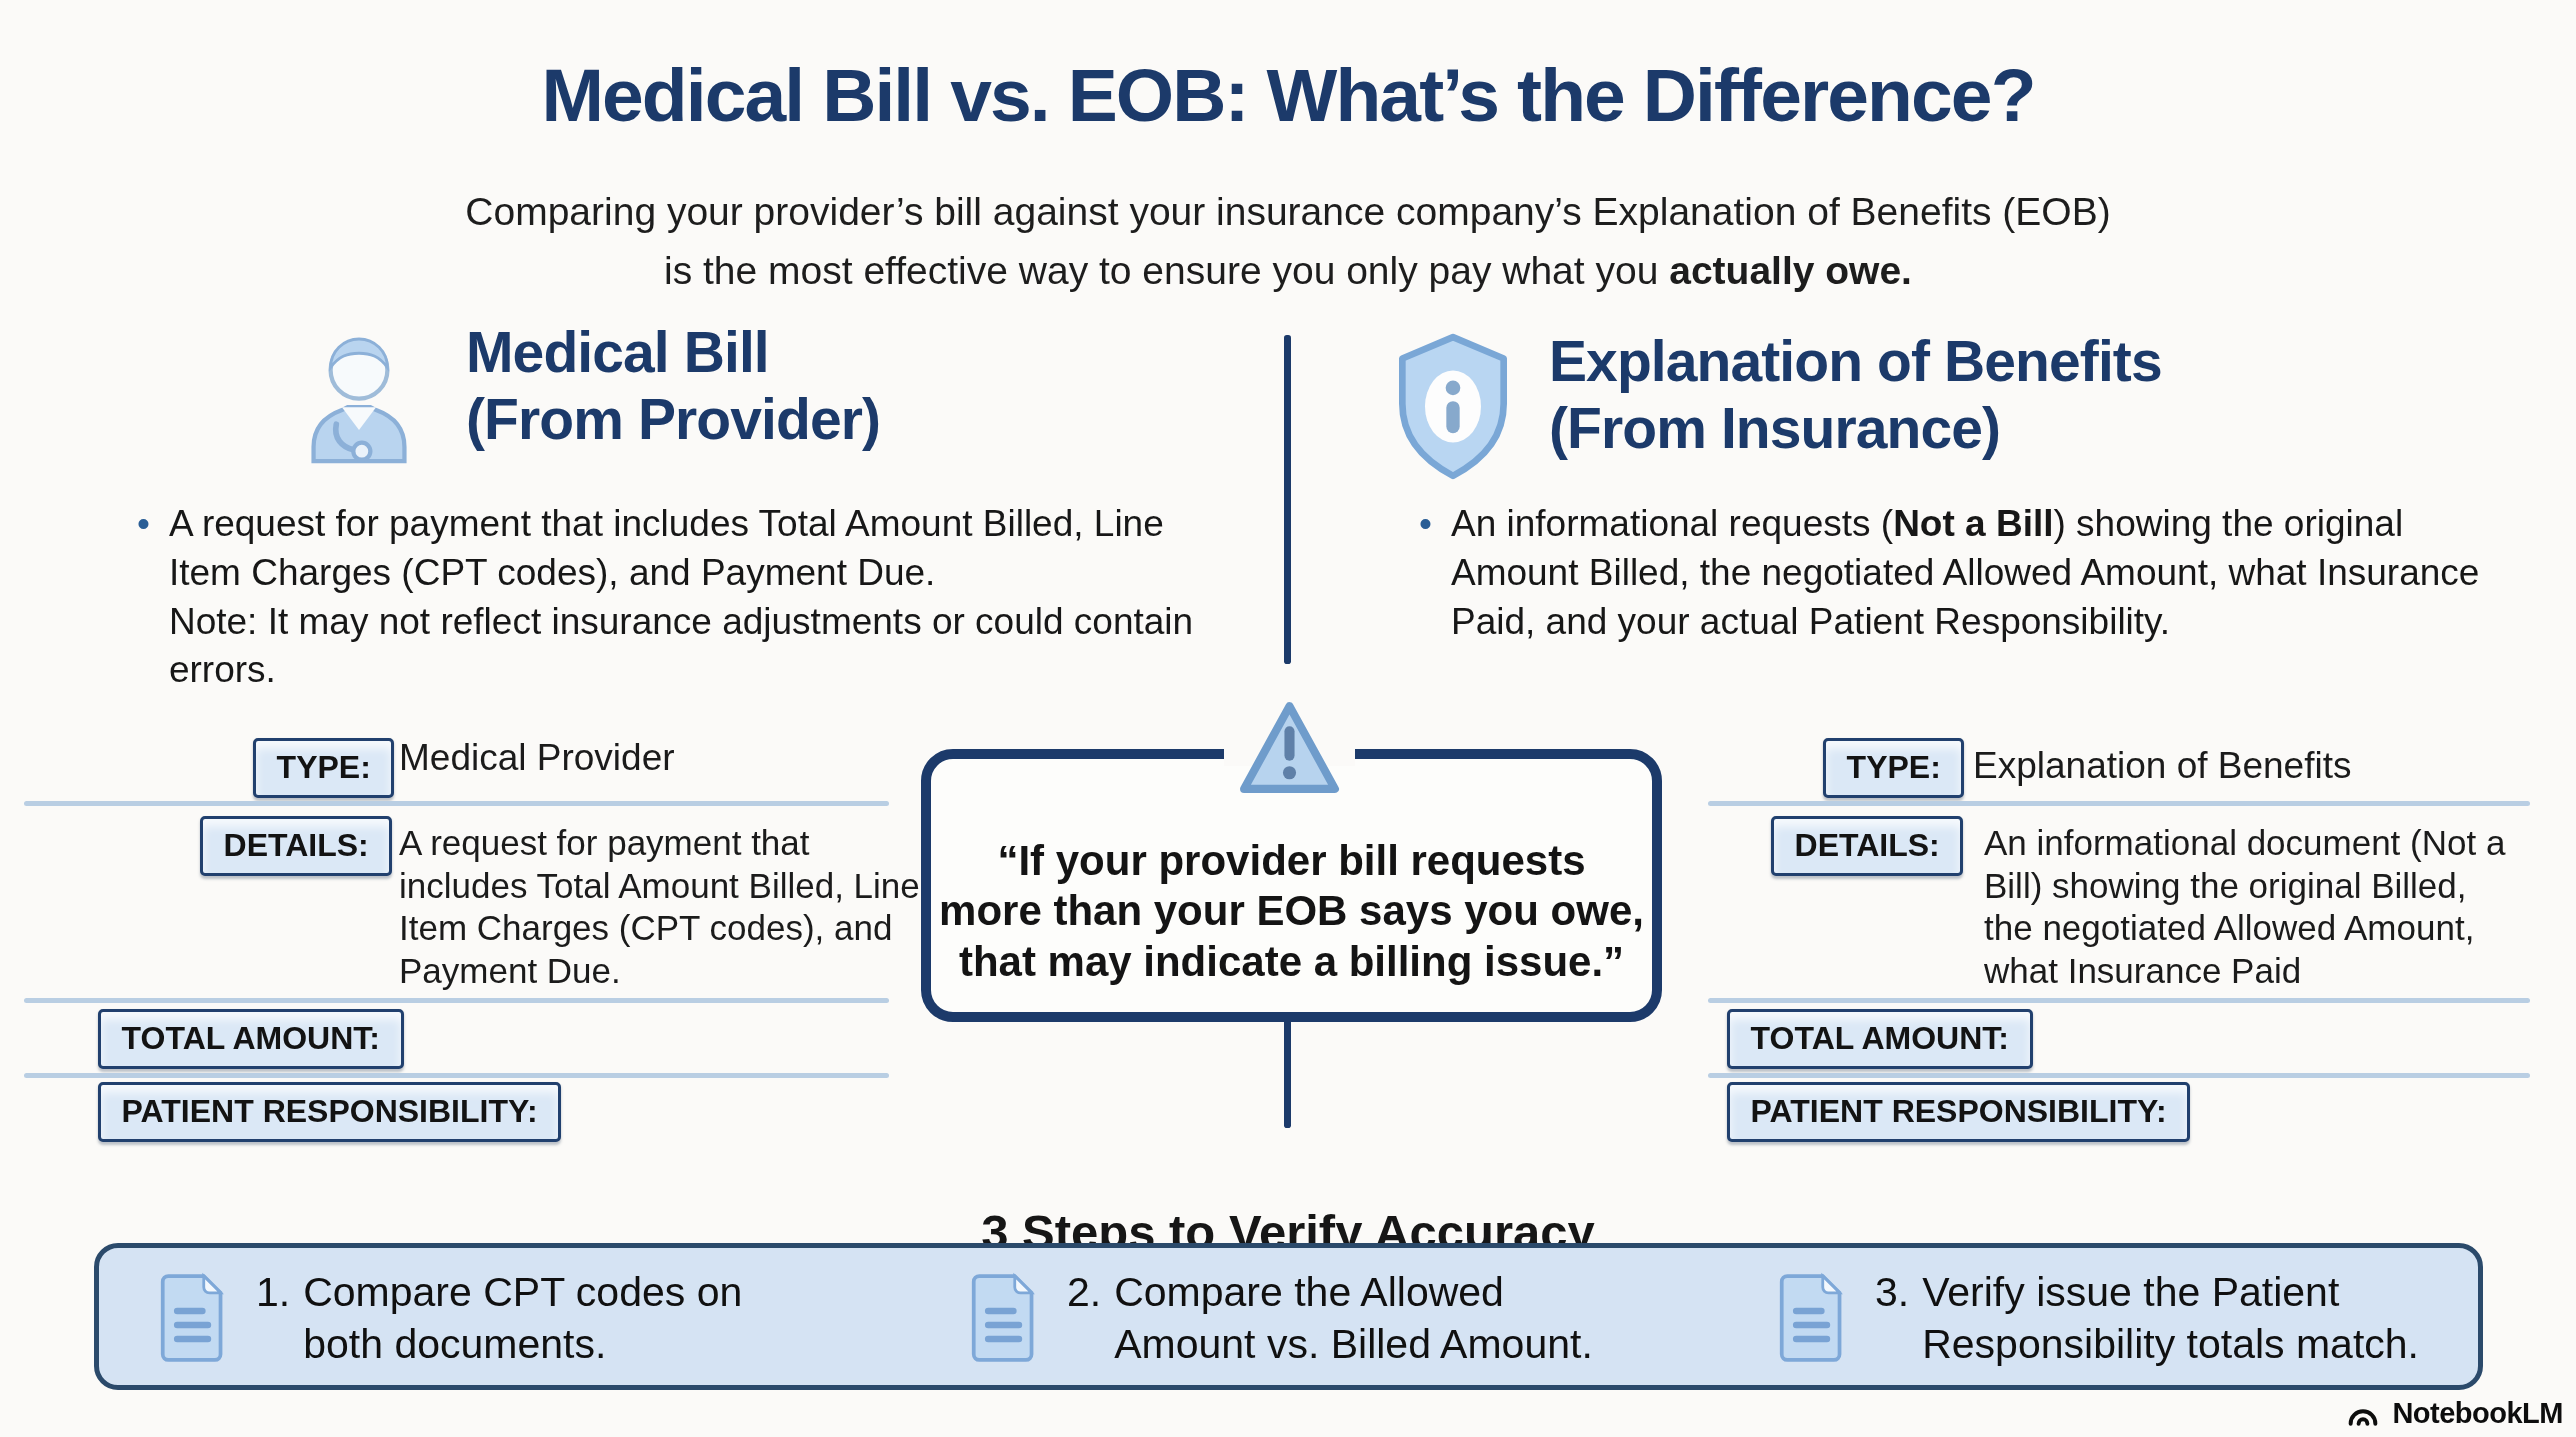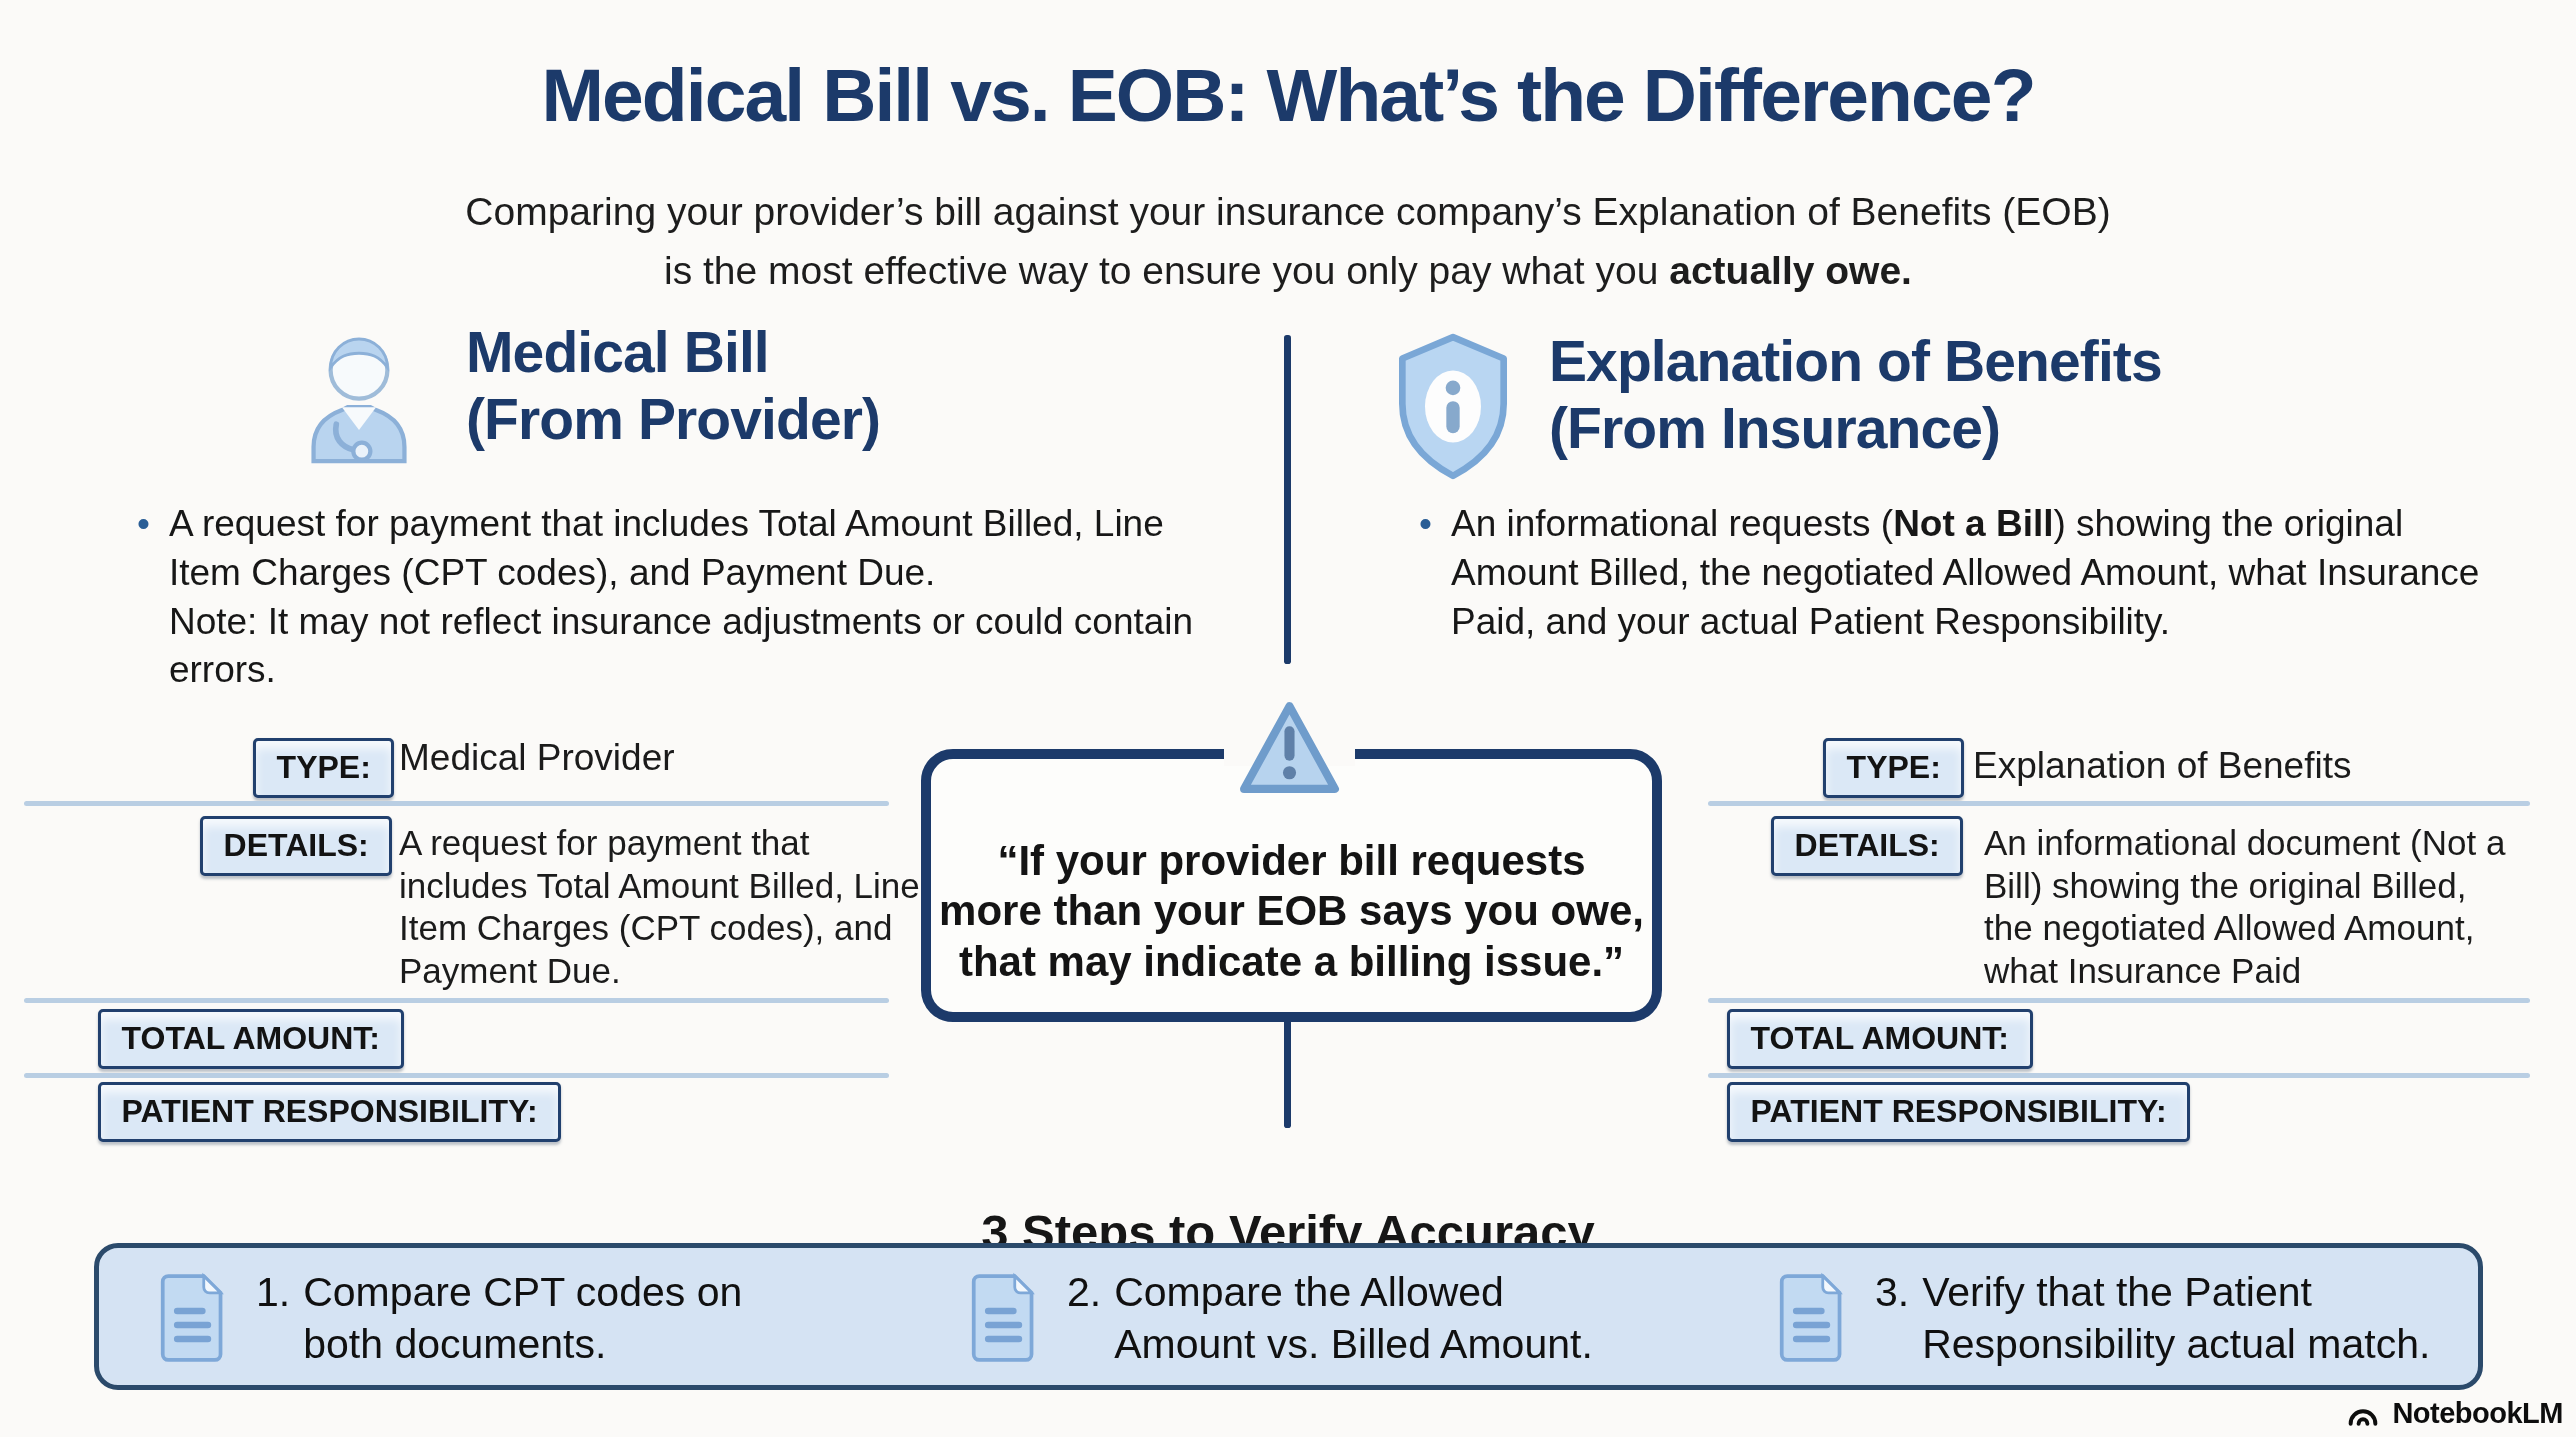--- a/index.html
+++ b/index.html
@@ -218,21 +218,21 @@
       <svg viewBox="0 0 74 98" width="69" height="92">
         <path d="M10 4 h38 l18 18 v66 a6 6 0 0 1 -6 6 H10 a6 6 0 0 1 -6 -6 V10 a6 6 0 0 1 6 -6 z" fill="#c2daf2" stroke="#7ea8d8" stroke-width="4"></path>
         <path d="M48 4 l18 18 H54 a6 6 0 0 1 -6 -6 z" fill="#f3f8fd" stroke="#7ea8d8" stroke-width="3"></path>
         <rect x="16" y="38" width="34" height="7" rx="3.5" fill="#79a3d4"></rect>
         <rect x="16" y="53" width="40" height="7" rx="3.5" fill="#79a3d4"></rect>
         <rect x="16" y="68" width="40" height="7" rx="3.5" fill="#79a3d4"></rect>
       </svg>
     </span>
     <div class="step-text">
       <span class="step-num">3.</span>
-      <span class="step-body">Verify that the Patient Responsibility actual match.</span>
+      <span class="step-body">Verify issue the Patient Responsibility totals match.</span>
     </div>
   </div>
 
   <div class="footer-brand">
     <span class="icon-logo">
       <svg viewBox="0 0 40 34" width="36" height="30">
         <path d="M6 28 a14 14 0 0 1 28 0" fill="none" stroke="#0d0d0d" stroke-width="4.5" stroke-linecap="round"></path>
         <path d="M15 28 a5 5 0 0 1 10 0" fill="none" stroke="#0d0d0d" stroke-width="4.5" stroke-linecap="round"></path>
       </svg>
     </span>

